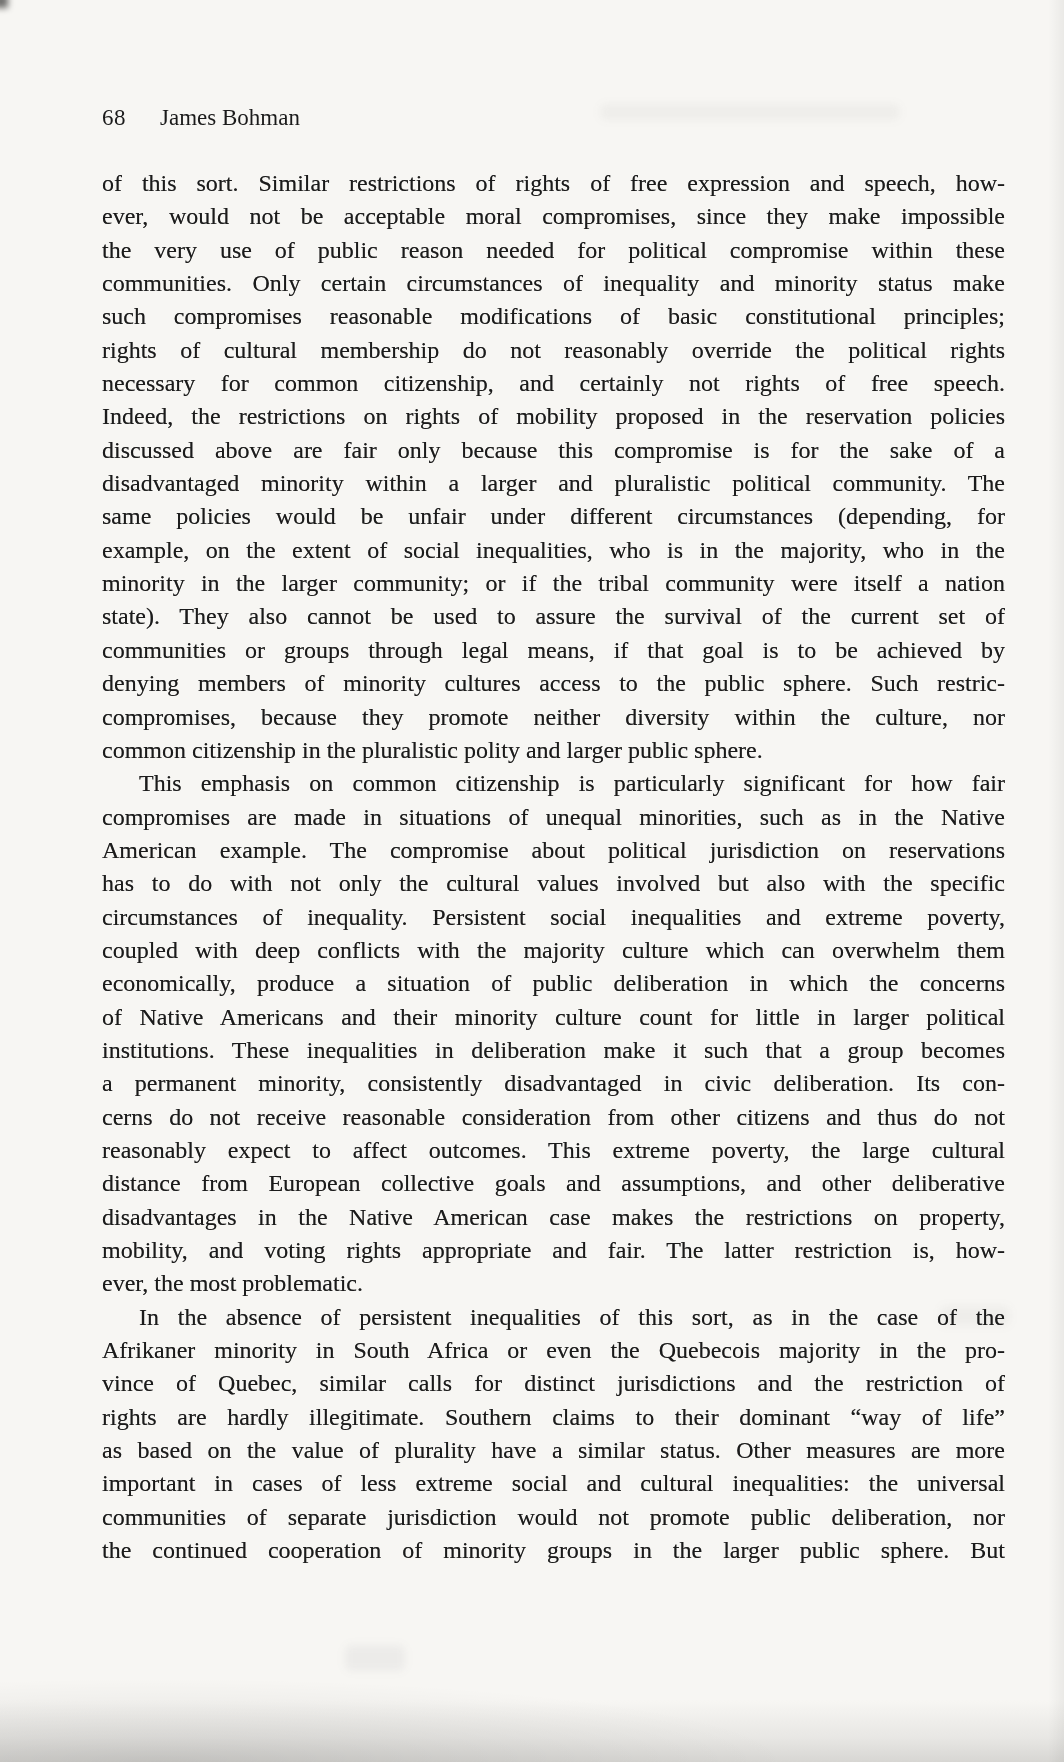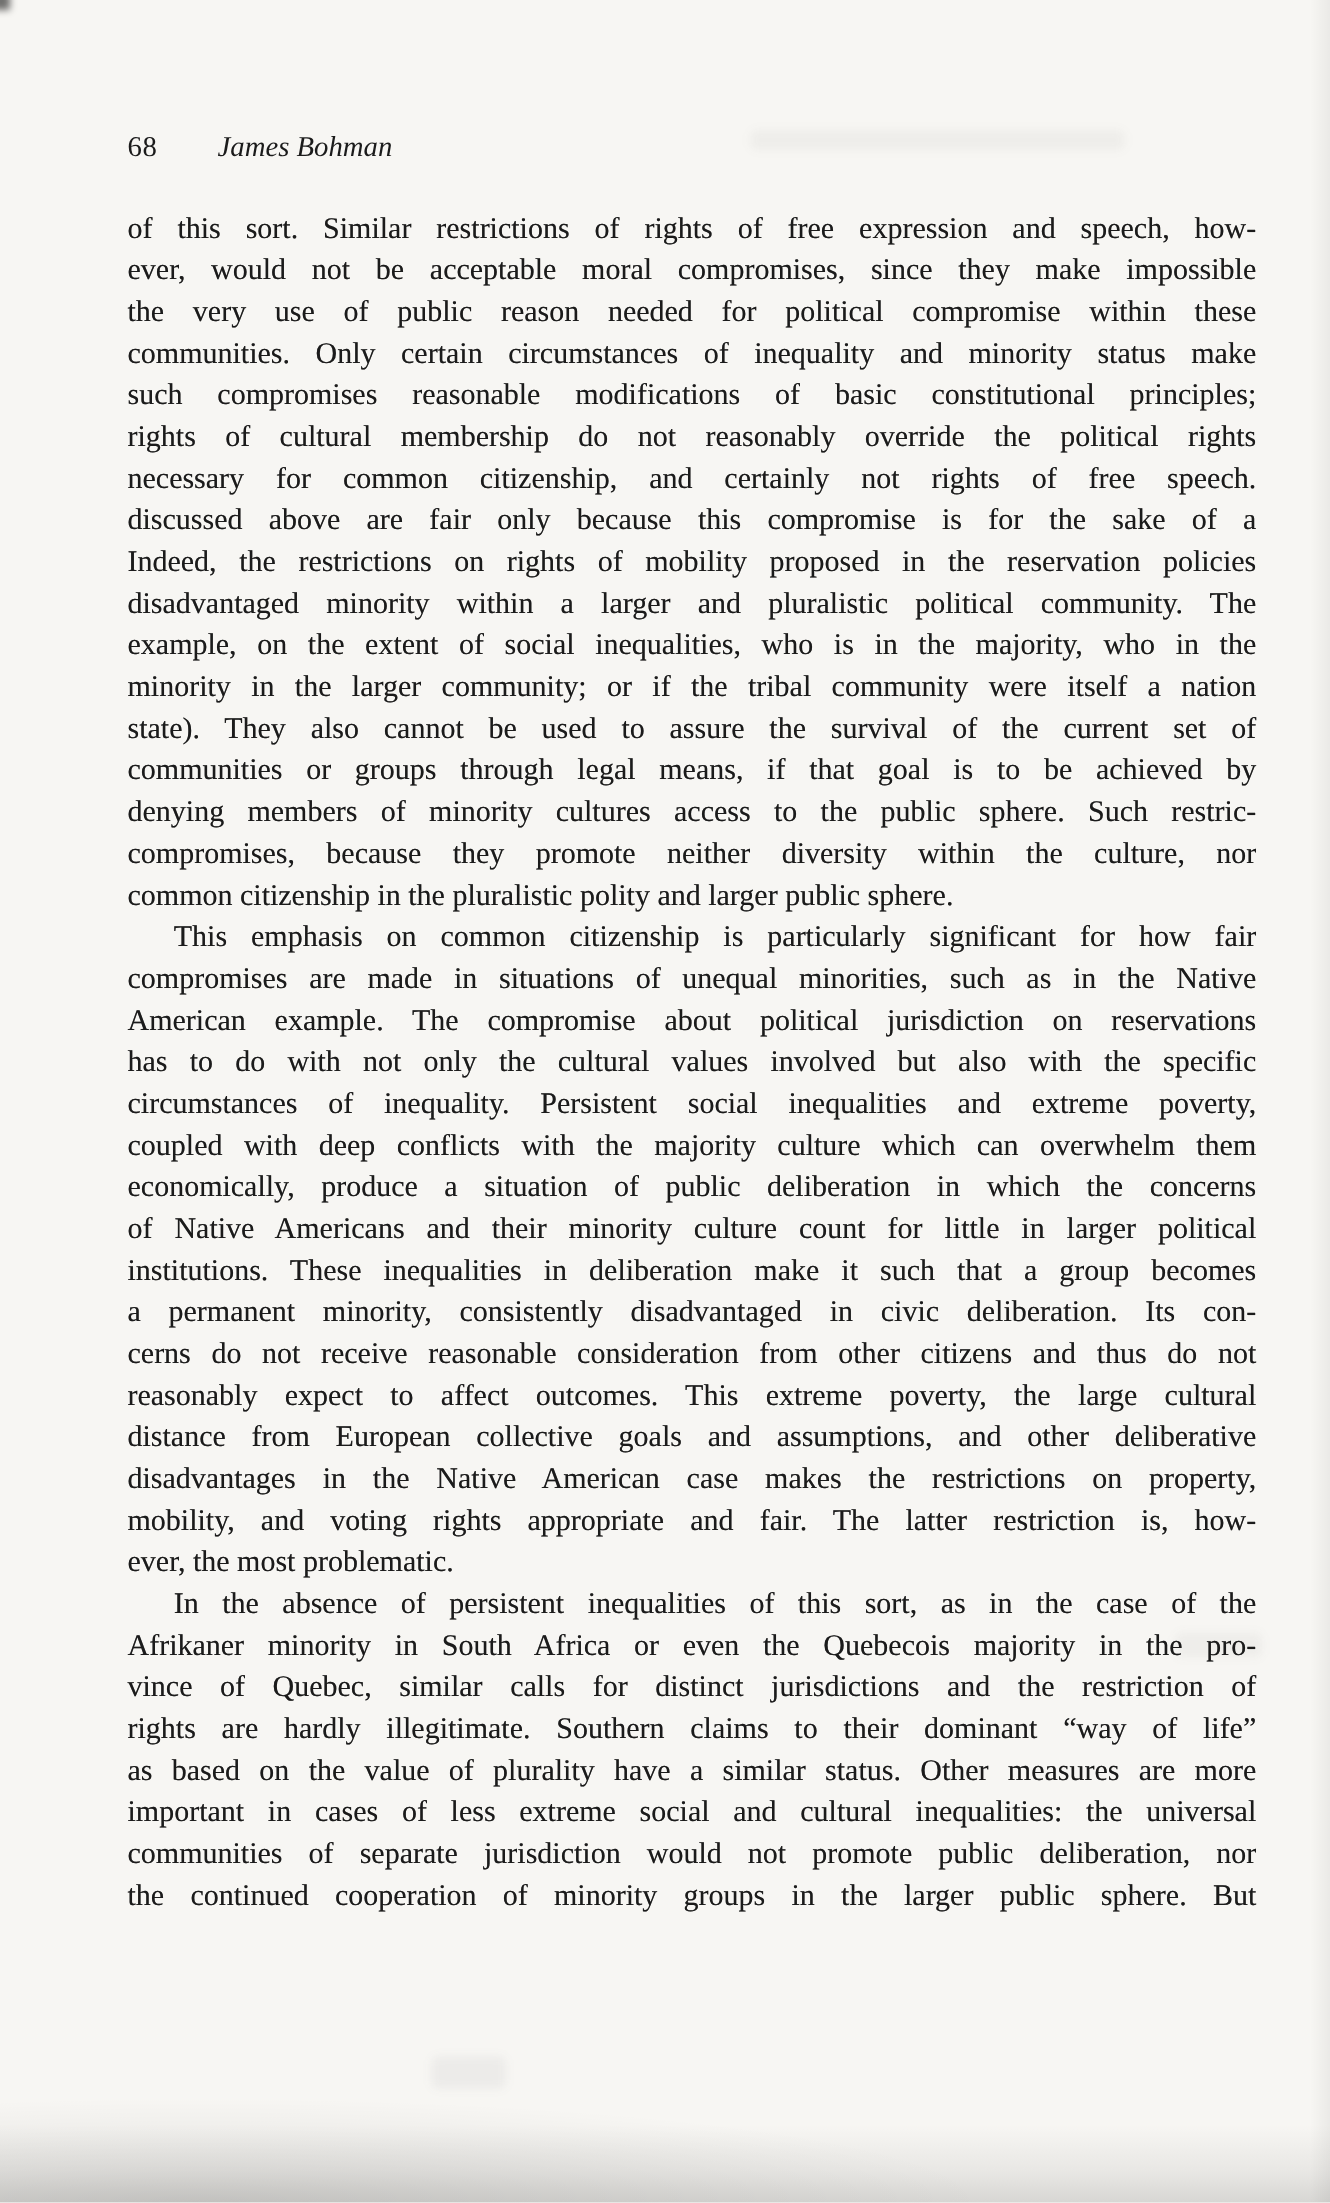--- a/index.html
+++ b/index.html
@@ -36,21 +36,21 @@
   .corner-mark{
     position:absolute; left:-6px; top:-6px; width:14px; height:14px;
     background:rgba(0,0,0,0.55); filter:blur(3px);
   }
 
   .header{
     position:absolute; left:102px; top:101px;
     font-size:23px; line-height:33px; white-space:nowrap;
   }
   .page-number{ font-style:normal; letter-spacing:0.5px; }
-  .running-title{ font-style:italic; margin-left:48px; }
+  .running-title{ margin-left:34px; }
 
   .body-text{
     position:absolute; left:102px; top:167px; width:903px;
     font-size:24px; line-height:33.35px;
     text-shadow:0 0 0.5px rgba(20,20,20,0.55);
   }
   .paragraph{ margin:0; padding:0; }
   .line{
     text-align:justify;
     text-align-last:justify;
@@ -75,23 +75,24 @@
 
   <div class="body-text" id="body-text">
       <div class="paragraph">
         <div class="line">of this sort. Similar restrictions of rights of free expression and speech, how-</div>
         <div class="line">ever, would not be acceptable moral compromises, since they make impossible</div>
         <div class="line">the very use of public reason needed for political compromise within these</div>
         <div class="line">communities. Only certain circumstances of inequality and minority status make</div>
         <div class="line">such compromises reasonable modifications of basic constitutional principles;</div>
         <div class="line">rights of cultural membership do not reasonably override the political rights</div>
         <div class="line">necessary for common citizenship, and certainly not rights of free speech.</div>
+        <div class="line">Indeed, the restrictions on rights of mobility proposed in the reservation policies</div>
         <div class="line">discussed above are fair only because this compromise is for the sake of a</div>
-        <div class="line">Indeed, the restrictions on rights of mobility proposed in the reservation policies</div>
         <div class="line">disadvantaged minority within a larger and pluralistic political community. The</div>
+        <div class="line">same policies would be unfair under different circumstances (depending, for</div>
         <div class="line">example, on the extent of social inequalities, who is in the majority, who in the</div>
         <div class="line">minority in the larger community; or if the tribal community were itself a nation</div>
         <div class="line">state). They also cannot be used to assure the survival of the current set of</div>
         <div class="line">communities or groups through legal means, if that goal is to be achieved by</div>
         <div class="line">denying members of minority cultures access to the public sphere. Such restric-</div>
         <div class="line">compromises, because they promote neither diversity within the culture, nor</div>
         <div class="line para-end">common citizenship in the pluralistic polity and larger public sphere.</div>
       </div>
       <div class="paragraph">
         <div class="line first-indent">This emphasis on common citizenship is particularly significant for how fair</div>

